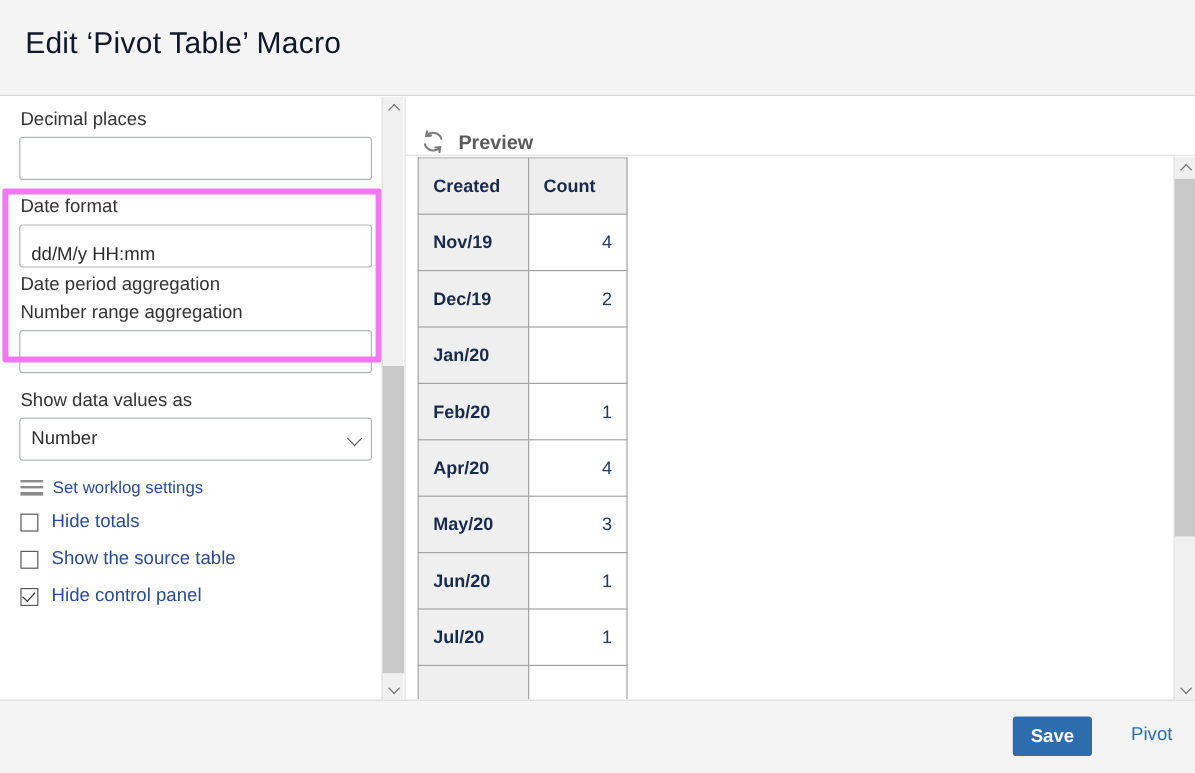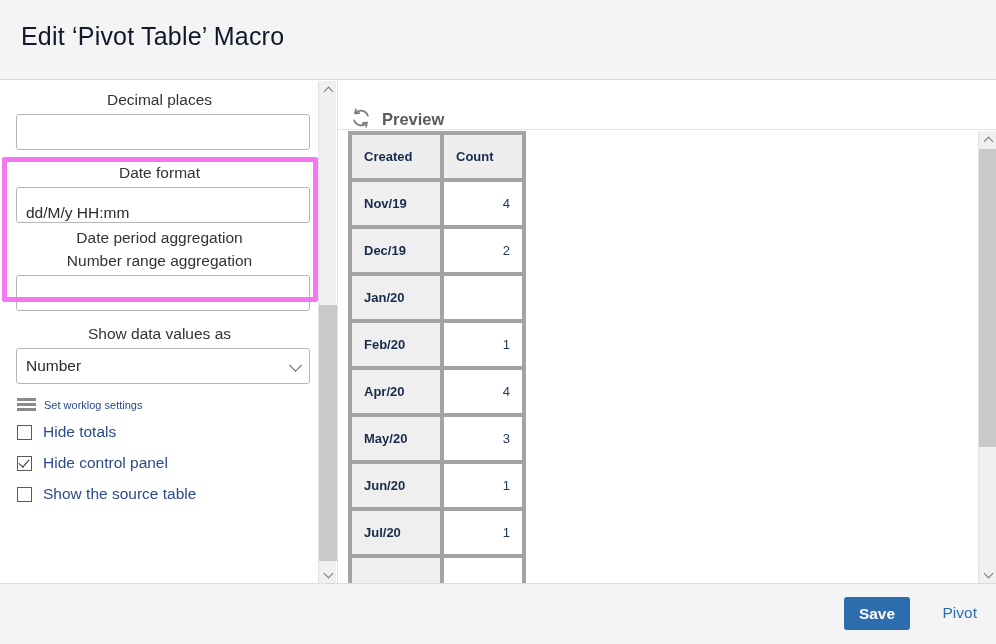--- a/index.html
+++ b/index.html
@@ -48,21 +48,20 @@
   .settings-inner {
     position: absolute; left: 0; top: 0;
     width: 318px;
     padding: 10px 16px 0 16px;
   }
   .field-label {
     font-size: 15.5px;
     color: #333333;
     margin: 0 0 5px 1px;
     line-height: 18px;
-    text-align: center;
   }
   .text-input {
     width: 294px; height: 36px;
     border: 1px solid #b3b6b8;
     border-radius: 3px;
     background: #ffffff;
     font-size: 15.5px;
     color: #2b2b2b;
     padding: 8px 9px;
     line-height: 34px;
@@ -111,21 +110,21 @@
   }
   .hamburger {
     width: 19px; height: 13px;
     margin-right: 8px;
     display: flex; flex-direction: column; justify-content: space-between;
   }
   .hamburger i {
     display: block; height: 2.6px; width: 19px; background: #8a8a8a;
   }
   .worklog-label {
-    font-size: 11px; color: #2a4b8d;
+    font-size: 14px; color: #2a4b8d;
   }
 
   .check-row {
     display: flex; align-items: center;
     margin: 0 0 9px 1px;
     height: 22px;
   }
   .checkbox {
     position: relative;
     width: 15px; height: 15px;
@@ -194,23 +193,23 @@
     position: absolute; left: 0; top: 50px;
     width: 659px; height: 452px;
     overflow: hidden;
   }
   table.pivot {
     position: absolute; left: 10px; top: 0px;
     border-collapse: collapse;
     table-layout: fixed;
   }
   table.pivot th, table.pivot td {
-    border: 4px solid #a3a3a3;
+    border: 1px solid #a3a3a3;
     height: 47px;
-    font-size: 13px;
+    font-size: 15px;
     padding: 0 12px;
     white-space: nowrap;
   }
   table.pivot th {
     background: #eeeeee;
     color: #172b4d;
     font-weight: bold;
     text-align: left;
   }
   table.pivot th.col-created, table.pivot td.col-created { width: 92px; }
@@ -291,26 +290,26 @@
               <i></i>
             </span>
           <span class="worklog-label">Set worklog settings</span>
         </div>
 
         <div class="check-row">
           <span class="checkbox"></span>
           <span class="check-label">Hide totals</span>
         </div>
         <div class="check-row">
+          <span class="checkbox"></span>
+          <span class="check-label">Show the source table</span>
+        </div>
+        <div class="check-row">
           <span class="checkbox checked"></span>
           <span class="check-label">Hide control panel</span>
-        </div>
-        <div class="check-row">
-          <span class="checkbox"></span>
-          <span class="check-label">Show the source table</span>
         </div>
 
       </div>
 
       <div class="highlight-box"></div>
     </div>
 
     <div class="scrollbar-v sb-left">
       <div class="sb-btn up">
           <span class="arr"></span>

